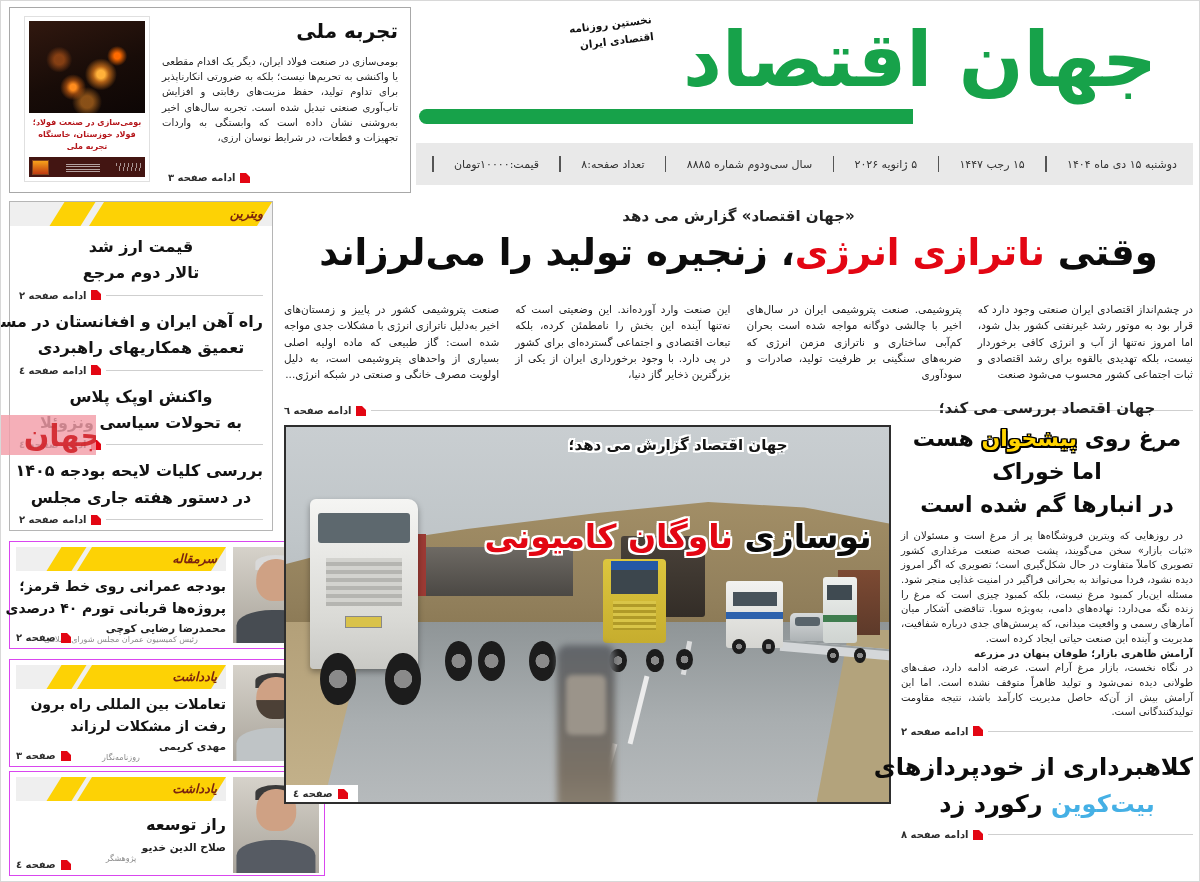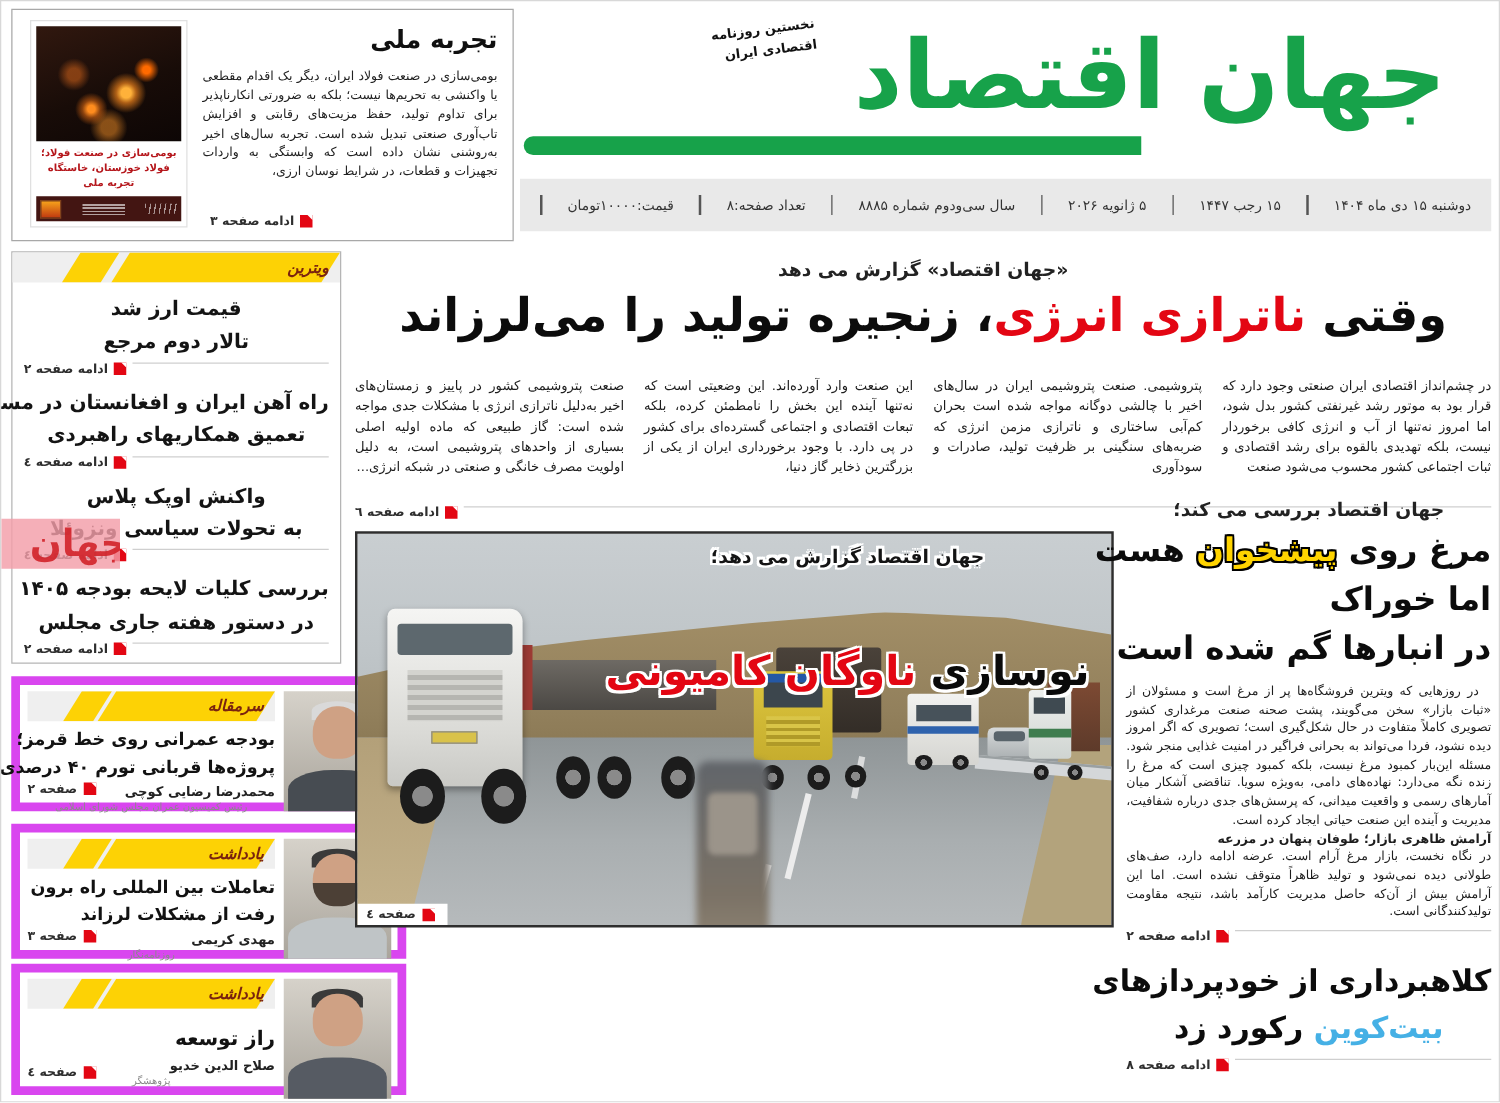--- a/index.html
+++ b/index.html
@@ -39,21 +39,21 @@
      font-size:76px;font-weight:bold;color:#17a24a;letter-spacing:-3px;white-space:nowrap;}
   .logo-underline{left:418px;top:108px;width:494px;height:15px;background:#17a24a;border-radius:8px 0 0 8px;}
 
   
   .dateline{left:415px;top:142px;width:777px;height:42px;background:#e9e9e9;
      display:flex;align-items:center;justify-content:space-between;padding:0 16px;box-sizing:border-box;
      font-size:11px;color:#333;}
   .dateline .sep{width:1.5px;height:16px;background:#555;display:inline-block;}
 
   
-  .ctag{display:flex;gap:5px;}
+  .ctag{display:flex;align-items:center;gap:5px;}
   .ctag .rule{flex:1;height:0;border-top:1px solid #cfcfcf;}
   .cicon{width:10px;height:10px;background:#e30613;flex:0 0 auto;position:relative;}
   .cicon::after{content:"";position:absolute;right:0;top:0;width:0;height:0;
      border-top:4.5px solid #fff;border-left:4.5px solid transparent;}
   .ctxt{font-size:10px;font-weight:bold;color:#2e2e2e;white-space:nowrap;}
   .pagetag{position:absolute;left:6px;bottom:5px;}
 
   
   .secbar{position:relative;height:24px;background:#efefef;overflow:hidden;}
   .secbar .y-main{position:absolute;right:0;top:0;height:100%;width:64%;background:#fdd205;
@@ -67,21 +67,21 @@
   .vitrin{left:8px;top:200px;width:264px;height:330px;border:1px solid #b5b5b5;background:#fff;box-sizing:border-box;}
   .sbitem{padding:8px 9px 0;text-align:center;}
   .sbitem .ln{display:block;font-size:16px;font-weight:bold;color:#141414;line-height:1.65;
      letter-spacing:-0.4px;white-space:nowrap;}
   .sbitem .ctag{margin-top:3px;}
   .stamp{left:0;top:414px;width:95px;height:40px;background:rgba(243,158,168,.82);
      overflow:hidden;display:flex;align-items:center;z-index:5;}
   .stamp-word{font-size:30px;font-weight:bold;color:#d2232a;opacity:.9;transform:translateX(6px);white-space:nowrap;}
 
   
-  .opbox{left:8px;width:316px;height:108px;border:7px solid #d946ef;background:#fff;box-sizing:border-box;}
+  .opbox{left:8px;width:316px;height:108px;border:1px solid #d946ef;background:#fff;box-sizing:border-box;}
   .portrait{position:absolute;right:5px;top:5px;width:86px;height:96px;overflow:hidden;
      background:linear-gradient(#d6d2ca,#a9a49b);}
   .portrait .head{position:absolute;left:50%;top:12%;transform:translateX(-50%);width:46%;height:44%;
      background:#cda habits;}
   .portrait .head{background:#cfa184;border-radius:48% 48% 42% 42%;}
   .portrait .hair{position:absolute;left:50%;top:8%;transform:translateX(-50%);width:48%;height:16%;
      border-radius:50% 50% 0 0;background:#3a3a3a;}
   .portrait .torso{position:absolute;left:50%;bottom:-2%;transform:translateX(-50%);width:92%;height:36%;
      background:#565b63;border-radius:45% 45% 0 0;}
   .portrait.gray .hair{background:#d9d9d9;}
@@ -97,21 +97,21 @@
   
   .lead-kicker{left:283px;top:206px;width:909px;text-align:center;font-size:15px;font-weight:bold;color:#222;}
   .lead-headline{left:283px;top:230px;width:909px;text-align:center;font-size:37px;font-weight:bold;
      color:#0c0c0c;letter-spacing:-1.5px;white-space:nowrap;}
   .lead-headline .red{color:#e30613;}
   .lead-cols{left:283px;top:300px;width:909px;height:100px;display:flex;gap:16px;}
   .lead-cols .col{flex:1;font-size:10.5px;line-height:1.55;color:#1c1c1c;text-align:justify;}
   .lead-tag{left:283px;top:404px;width:909px;}
 
   
-  .photo{left:283px;top:424px;width:607px;height:317px;border:2px solid #2e2e2e;box-sizing:border-box;
+  .photo{left:283px;top:424px;width:607px;height:379px;border:2px solid #2e2e2e;box-sizing:border-box;
      background:linear-gradient(#c9ced1,#bfc5c8 30%,#b8bec1 45%);overflow:hidden;direction:ltr;}
   .hill{position:absolute;left:0;right:0;top:20%;height:36%;
      background:linear-gradient(180deg,#a28e66,#92805c 70%,#8a7854);
      clip-path:polygon(0 46%,12% 32%,30% 20%,52% 8%,70% 0,86% 4%,100% 16%,100% 100%,0 100%);}
   .road{position:absolute;left:0;right:0;top:52%;bottom:0;
      background:linear-gradient(180deg,#8f9597,#a9aeb0 55%,#b6babc);}
   .shoulder-l{position:absolute;left:-4%;top:52%;bottom:0;width:14%;
      background:linear-gradient(#b3a079,#c4b28b);transform:skewX(-14deg);}
   .shoulder-r{position:absolute;right:0;top:54%;bottom:0;width:12%;background:#b3a37c;
      clip-path:polygon(45% 0,100% 0,100% 100%,0 100%);}
@@ -186,21 +186,21 @@
      font-size:33px;font-weight:bold;color:#0a0a0a;letter-spacing:-1px;white-space:nowrap;}
   .ph-h2{position:absolute;top:90px;right:12px;width:66%;text-align:center;
      font-size:33px;font-weight:bold;color:#0a0a0a;letter-spacing:-1px;white-space:nowrap;}
   .ph-h2 .red{color:#e30613;}
   .photo-tag{position:absolute;left:0;bottom:0;background:#fff;padding:3px 10px 3px 7px;
      display:flex;align-items:center;gap:5px;direction:rtl;}
 
   
   .rightcol{left:900px;top:398px;width:292px;}
   .rc-kicker{text-align:center;font-size:15px;font-weight:bold;color:#222;}
-  .rc-h{margin:5px 0 8px;font-size:26px;line-height:1.5;font-weight:bold;
+  .rc-h{margin:5px 0 8px;text-align:center;font-size:22px;line-height:1.5;font-weight:bold;
      color:#0c0c0c;letter-spacing:-1px;}
   .rc-h .l{display:block;white-space:nowrap;}
   .hl{color:#ffd400;text-shadow:-1.5px -1.5px 0 #000,1.5px -1.5px 0 #000,-1.5px 1.5px 0 #000,
       1.5px 1.5px 0 #000,0 -1.5px 0 #000,0 1.5px 0 #000,-1.5px 0 0 #000,1.5px 0 0 #000;}
   .rc-body{font-size:10px;line-height:1.47;color:#1d1d1d;text-align:justify;}
   .rc-body p{margin:0;}
   .rc-body p.first{text-indent:10px;}
   .rc-body .sub{font-weight:bold;}
   .rc-tag{margin-top:6px;}
   .btc-h{margin:12px 0 6px;text-align:center;font-size:24px;line-height:1.55;font-weight:bold;

